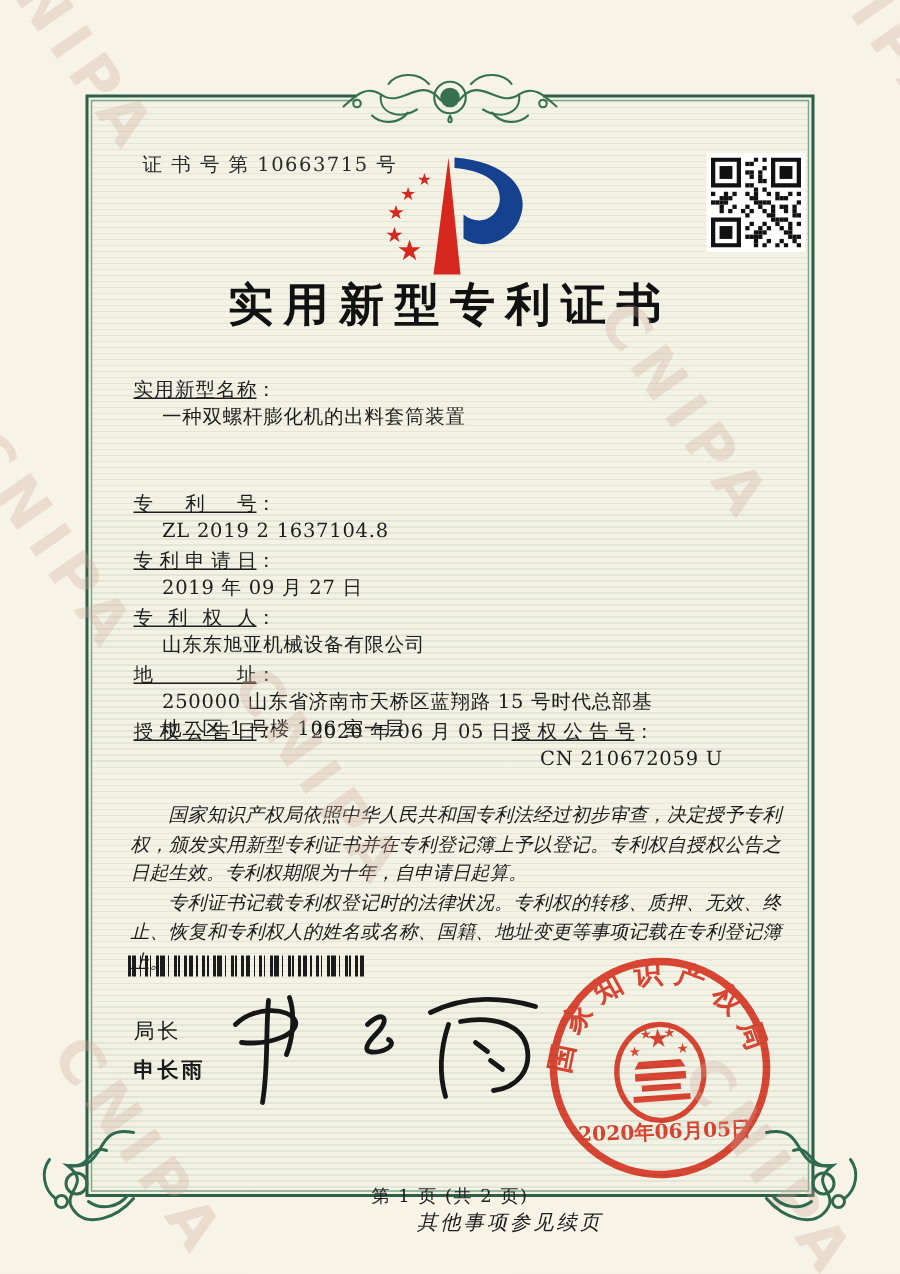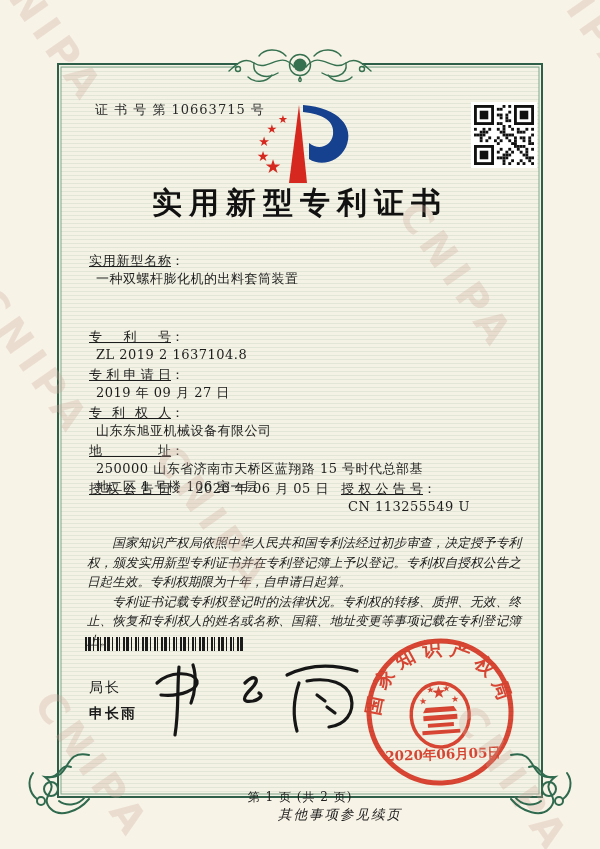--- a/index.html
+++ b/index.html
@@ -31,21 +31,21 @@
   .title{
     position:absolute;left:0;top:118px;width:100%;text-align:center;
     font-size:30px;font-weight:bold;letter-spacing:7px;color:#111;
   }
   .frow{position:absolute;left:30px;width:440px;font-size:13px;line-height:1.4;}
   .flabel{
     display:inline-block;width:82px;text-align:justify;text-align-last:justify;
     color:#1d1d1d;vertical-align:top;text-decoration:underline;
   }
   .fcolon{vertical-align:top;}
-  .fvalue{display:inline-block;margin-left:7px;width:340px;color:#1d1d1d;vertical-align:top;letter-spacing:0.5px;}
+  .fvalue{display:inline-block;margin-left:19px;width:340px;color:#1d1d1d;vertical-align:top;letter-spacing:0.5px;}
   .grant2{position:absolute;left:252px;top:0;}
   .grant2 .fvalue{width:auto;}
   .legal{
     position:absolute;left:28px;top:437px;width:434px;
     font-size:12.6px;line-height:19.5px;text-align:justify;
     font-style:italic;color:#1c1c1c;margin-top:31px;
   }
   .legal p{margin:0;text-indent:2em;}
   .barcode{
     position:absolute;left:26px;top:572px;width:158px;height:14px;
@@ -252,21 +252,21 @@
   </div>
   <div class="frow" style="top:377px">
     <span class="flabel">地址</span><span class="fcolon">：</span>
     <span class="fvalue">250000 山东省济南市天桥区蓝翔路 15 号时代总部基地二区 1 号楼 106 室一层</span>
   </div>
   <div class="frow" style="top:415px">
     <span class="flabel">授权公告日</span><span class="fcolon">：</span>
     <span class="fvalue" style="width:150px">2020 年 06 月 05 日</span>
     <span class="grant2">
       <span class="flabel">授权公告号</span><span class="fcolon">：</span>
-      <span class="fvalue">CN 113255549 U</span>
+      <span class="fvalue">CN 210672059 U</span>
     </span>
   </div>
 
   <div class="legal">
     <p>国家知识产权局依照中华人民共和国专利法经过初步审查，决定授予专利权，颁发实用新型专利证书并在专利登记簿上予以登记。专利权自授权公告之日起生效。专利权期限为十年，自申请日起算。</p>
     <p>专利证书记载专利权登记时的法律状况。专利权的转移、质押、无效、终止、恢复和专利权人的姓名或名称、国籍、地址变更等事项记载在专利登记簿上。</p>
   </div>
 
   <div class="barcode"></div>
 

